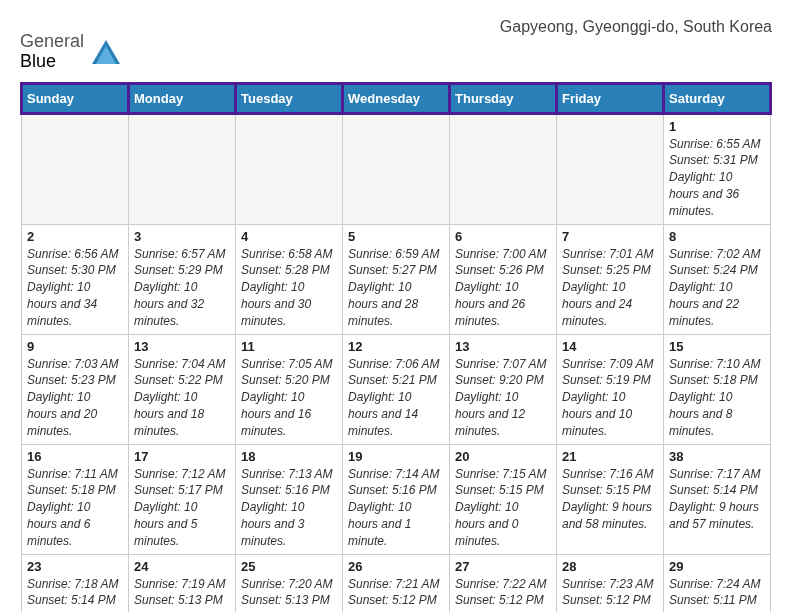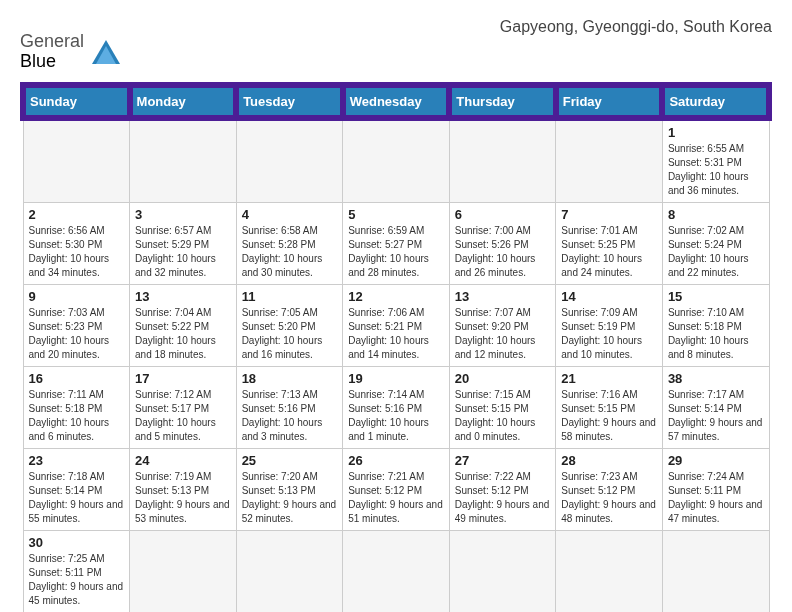--- a/index.html
+++ b/index.html
@@ -58,21 +58,21 @@
       border-collapse: collapse;
       border: 1px solid #bbb;
     }
     .calendar th {
       background-color: #2980b9;
       color: #fff;
       font-size: 13px;
       font-weight: bold;
       padding: 6px 4px;
       text-align: left;
-      border: 6px solid #4c1d95;
+      border: 3px solid #4c1d95;
     }
     .calendar td {
       border: 1px solid #ccc;
       vertical-align: top;
       padding: 4px 5px;
       width: calc(100% / 7);
       min-height: 70px;
       height: 75px;
       background: #fff;
       font-size: 10.5px;
@@ -82,23 +82,24 @@
       background: #f5f5f5;
     }
     .day-number {
       font-size: 13px;
       font-weight: bold;
       color: #222;
       display: block;
       margin-bottom: 2px;
     }
     .day-info {
-      font-size: 10px;
+      font-size: 12px;
       color: #333;
       line-height: 1.4;
+      font-style: italic;
     }
     .last-row td {
       height: 70px;
     }
   </style>
 </head>
 <body>
 
 <div class="header-area">
   <div class="logo">

